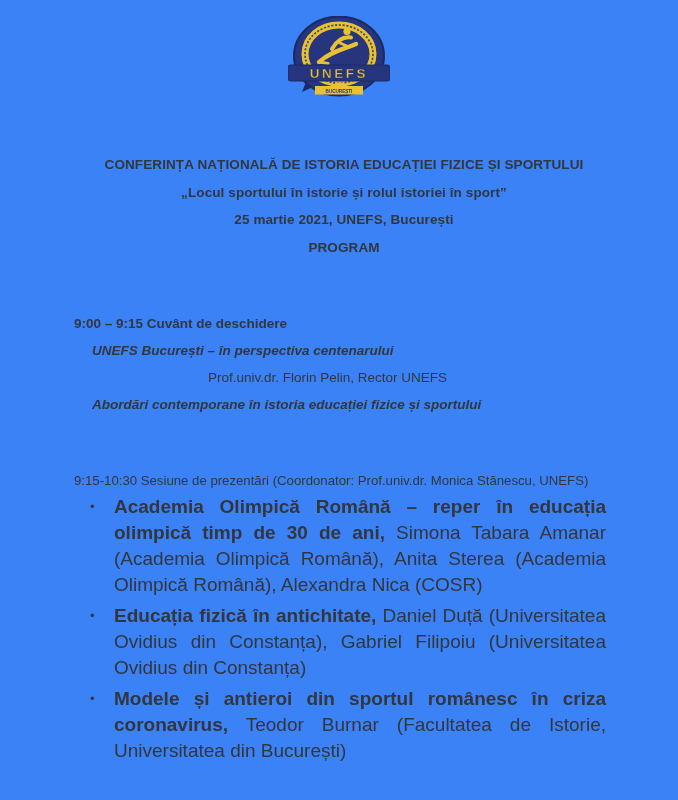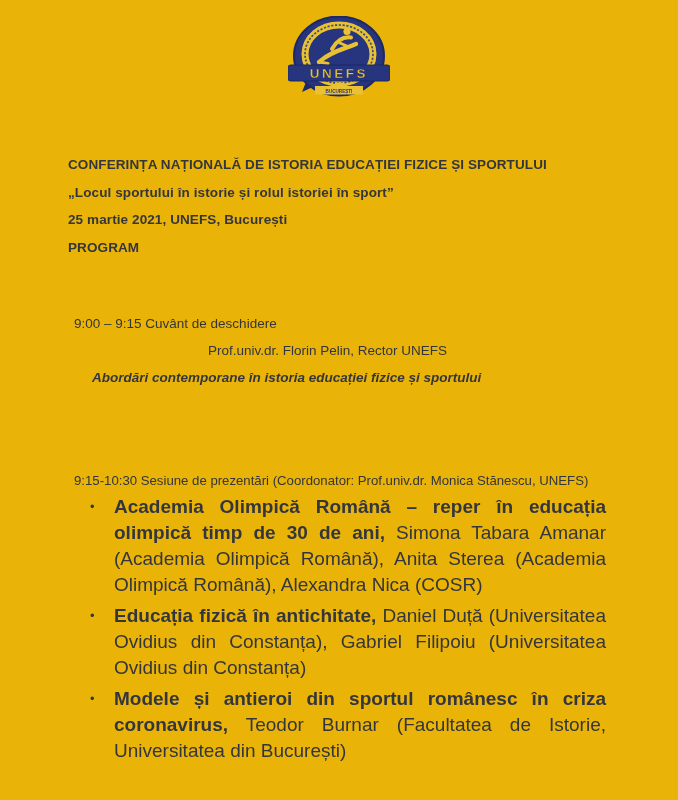--- a/index.html
+++ b/index.html
@@ -4,49 +4,50 @@
 <style>
   * { margin: 0; padding: 0; box-sizing: border-box; }
   html, body { background: #ffffff; }
   body {
     width: 678px; height: 800px;
     position: relative;
     overflow: hidden;
     font-family: "Liberation Sans", sans-serif;
     color: #33363c;
   }
-  .page { position: absolute; inset: 0; background: #eab308; }
+  .page { position: absolute; inset: 0; background: #3b82f6; }
 
   
   .logo-wrap {
     position: absolute;
     left: 288px; top: 16px;
     width: 102px; height: 92px;
   }
   .logo-wrap svg { width: 100%; height: 100%; display: block; }
 
   
   .header {
     position: absolute;
-    left: 68px; right: 72px; top: 151px;
+    left: 82px; right: 72px; top: 151px;
+    text-align: center;
   }
   .h-line {
     font-size: 13.5px;
     font-weight: bold;
     line-height: 27.5px;
     letter-spacing: 0.1px;
   }
 
   
   .opening {
     position: absolute;
     left: 74px; right: 72px; top: 310px;
   }
   .o-line { font-size: 13.5px; line-height: 27px; }
-  .o-time { font-weight: normal; }
+  .o-time { font-weight: bold; }
   .o-talk { font-weight: bold; font-style: italic; padding-left: 18px; }
   .o-speaker { padding-left: 134px; }
 
   
   .session {
     position: absolute;
     left: 74px; right: 72px; top: 468px;
   }
   .s-heading {
     font-size: 13.2px;
@@ -109,20 +110,21 @@
 
   <div class="header">
     <div class="h-line">CONFERINȚA NAȚIONALĂ DE ISTORIA EDUCAȚIEI FIZICE ȘI SPORTULUI</div>
     <div class="h-line">„Locul sportului în istorie și rolul istoriei în sport”</div>
     <div class="h-line">25 martie 2021, UNEFS, București</div>
     <div class="h-line">PROGRAM</div>
   </div>
 
   <div class="opening">
     <div class="o-line o-time">9:00 – 9:15 Cuvânt de deschidere</div>
+    <div class="o-line o-talk">UNEFS București – în perspectiva centenarului</div>
     <div class="o-line o-speaker">Prof.univ.dr. Florin Pelin, Rector UNEFS</div>
     <div class="o-line o-talk">Abordări contemporane în istoria educației fizice și sportului</div>
   </div>
 
   <div class="session">
     <div class="s-heading">9:15-10:30 Sesiune de prezentări (Coordonator: Prof.univ.dr. Monica Stănescu, UNEFS)</div>
 
     <div class="pres-item">
       <span class="pres-title">Academia Olimpică Română – reper în educația olimpică timp de 30 de ani,</span><span class="pres-authors"> Simona Tabara Amanar (Academia Olimpică Română), Anita Sterea (Academia Olimpică Română), Alexandra Nica (COSR)</span>
     </div>

